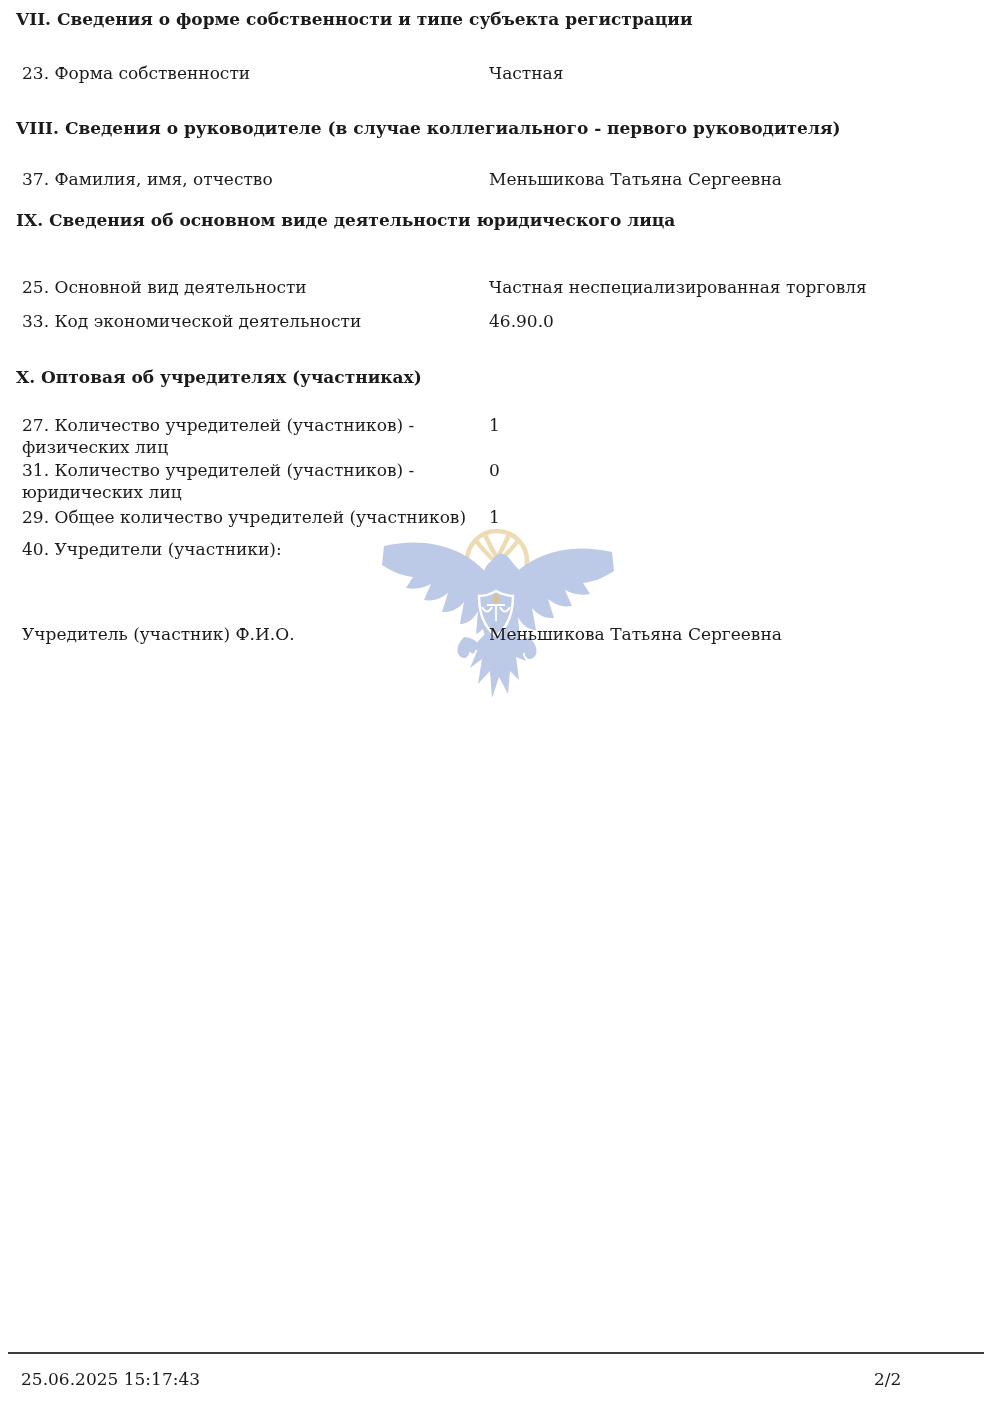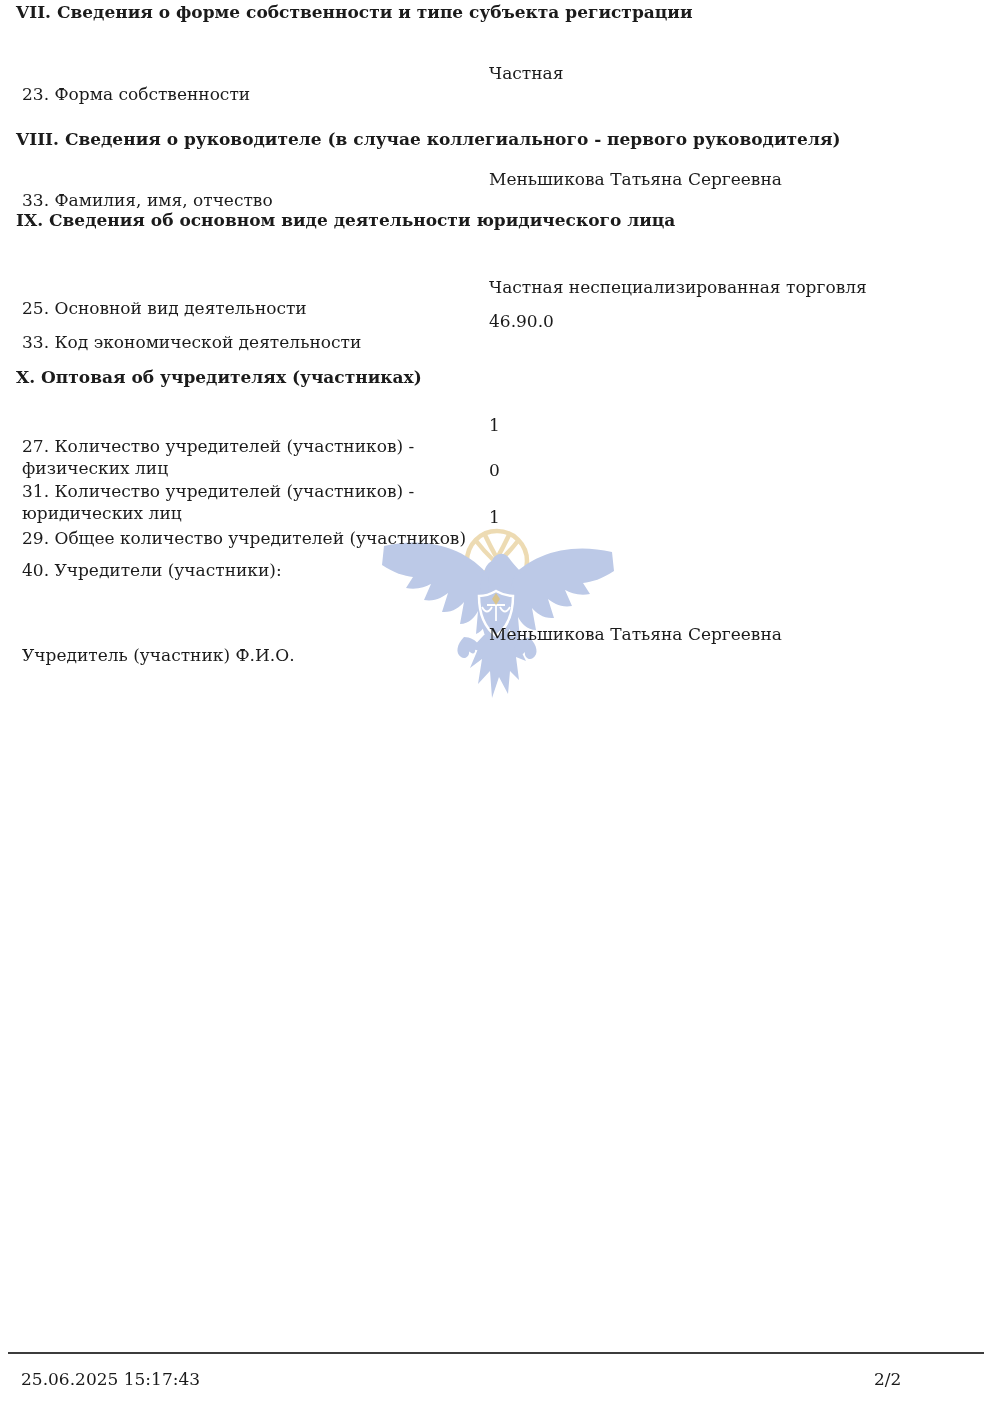--- a/index.html
+++ b/index.html
@@ -16,21 +16,21 @@
     position: absolute;
     left: 16px;
     font-weight: bold;
     white-space: nowrap;
     line-height: 22px;
     z-index: 2;
   }
   .row { position: absolute; left: 0; width: 1000px; z-index: 2; }
   .row .label {
     position: absolute; left: 22px; top: 0;
-    width: 470px; line-height: 22px; margin-top: 21px;
+    width: 470px; line-height: 22px;
   }
   .row .value {
     position: absolute; left: 489px; top: 0;
     width: 480px; line-height: 22px;
   }
   .watermark {
     position: absolute;
     left: 380px; top: 525px;
     width: 235px; height: 180px;
     z-index: 1;
@@ -80,29 +80,29 @@
       <path d="M150,113 C157,120 159,129 153,133 C149,136 144,132 145,127 C142,131 138,130 139,125 C136,128 133,126 135,121 C138,116 144,112 150,113 Z"></path>
     </g>
     <g>
       <path d="M116,66 C123,70 129,71 133,71 C133,89 128,102 116,111 C104,102 99,89 99,71 C103,71 109,70 116,66 Z" fill="none" stroke="#ffffff" stroke-width="2.5"></path>
       <path d="M116,76 L116,96 M107,80 L125,80 M102,82 Q107,91 112,82 M120,82 Q125,91 130,82" fill="none" stroke="#ffffff" stroke-width="1.8"></path>
       <path d="M116,68 L120,74 L116,80 L112,74 Z" fill="#d9c48f"></path>
     </g>
   </svg>
 </div>
 
-<div class="heading" style="top:1px">VII. Сведения о форме собственности и типе субъекта регистрации</div>
+<div class="heading" style="top:8px">VII. Сведения о форме собственности и типе субъекта регистрации</div>
 <div class="row" style="top:62px">
   <div class="label">23. Форма собственности</div>
   <div class="value">Частная</div>
 </div>
 
-<div class="heading" style="top:128px">VIII. Сведения о руководителе (в случае коллегиального - первого руководителя)</div>
+<div class="heading" style="top:117px">VIII. Сведения о руководителе (в случае коллегиального - первого руководителя)</div>
 <div class="row" style="top:168px">
-  <div class="label">33. Фамилия, имя, отчество</div>
+  <div class="label">37. Фамилия, имя, отчество</div>
   <div class="value">Меньшикова Татьяна Сергеевна</div>
 </div>
 
 <div class="heading" style="top:209px">IX. Сведения об основном виде деятельности юридического лица</div>
 <div class="row" style="top:276px">
   <div class="label">25. Основной вид деятельности</div>
   <div class="value">Частная неспециализированная торговля</div>
 </div>
 <div class="row" style="top:310px">
   <div class="label">33. Код экономической деятельности</div>

